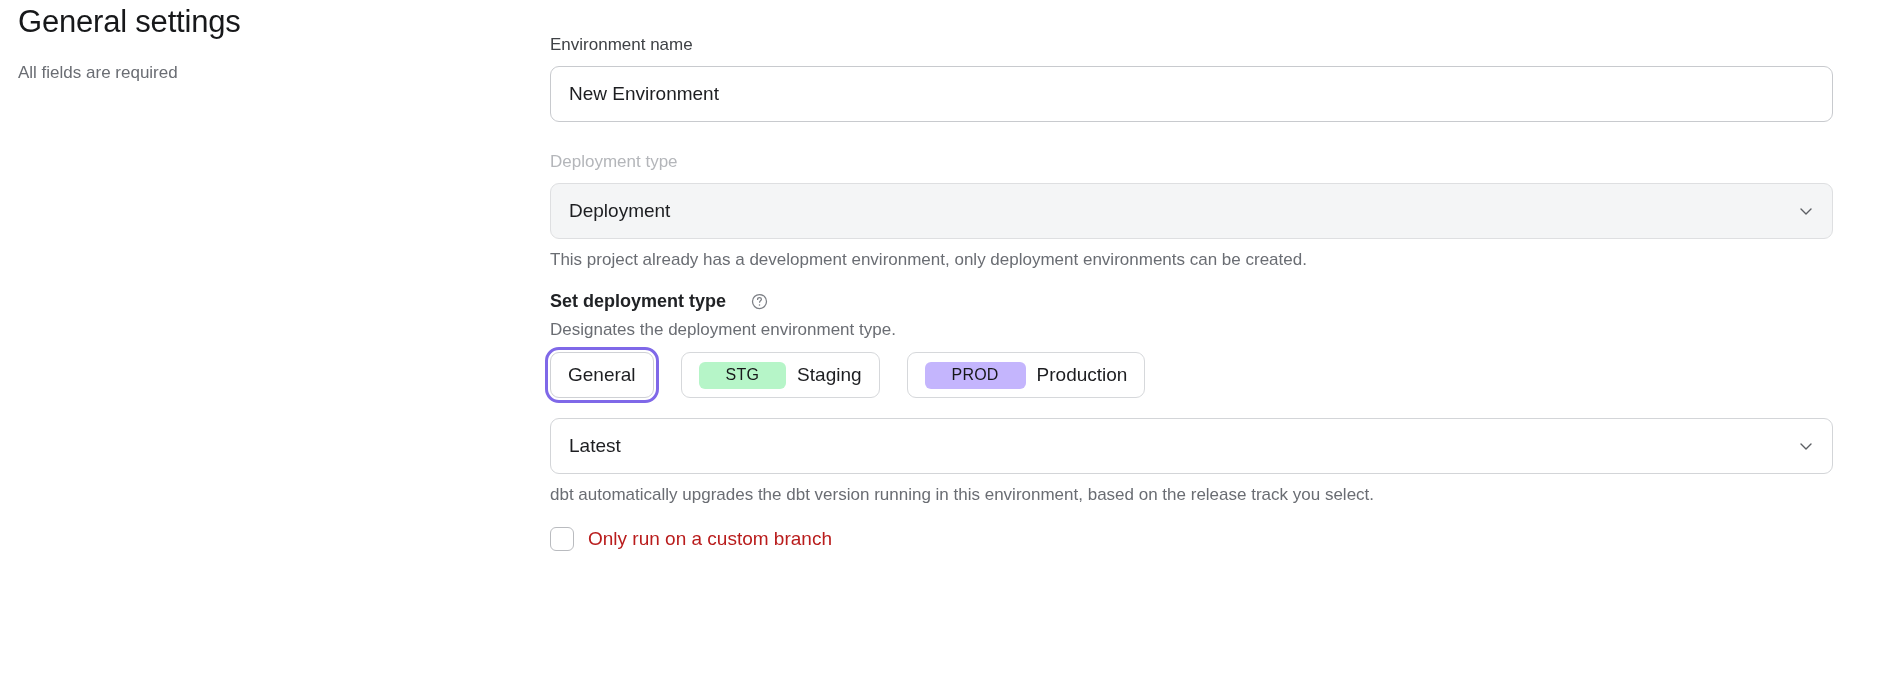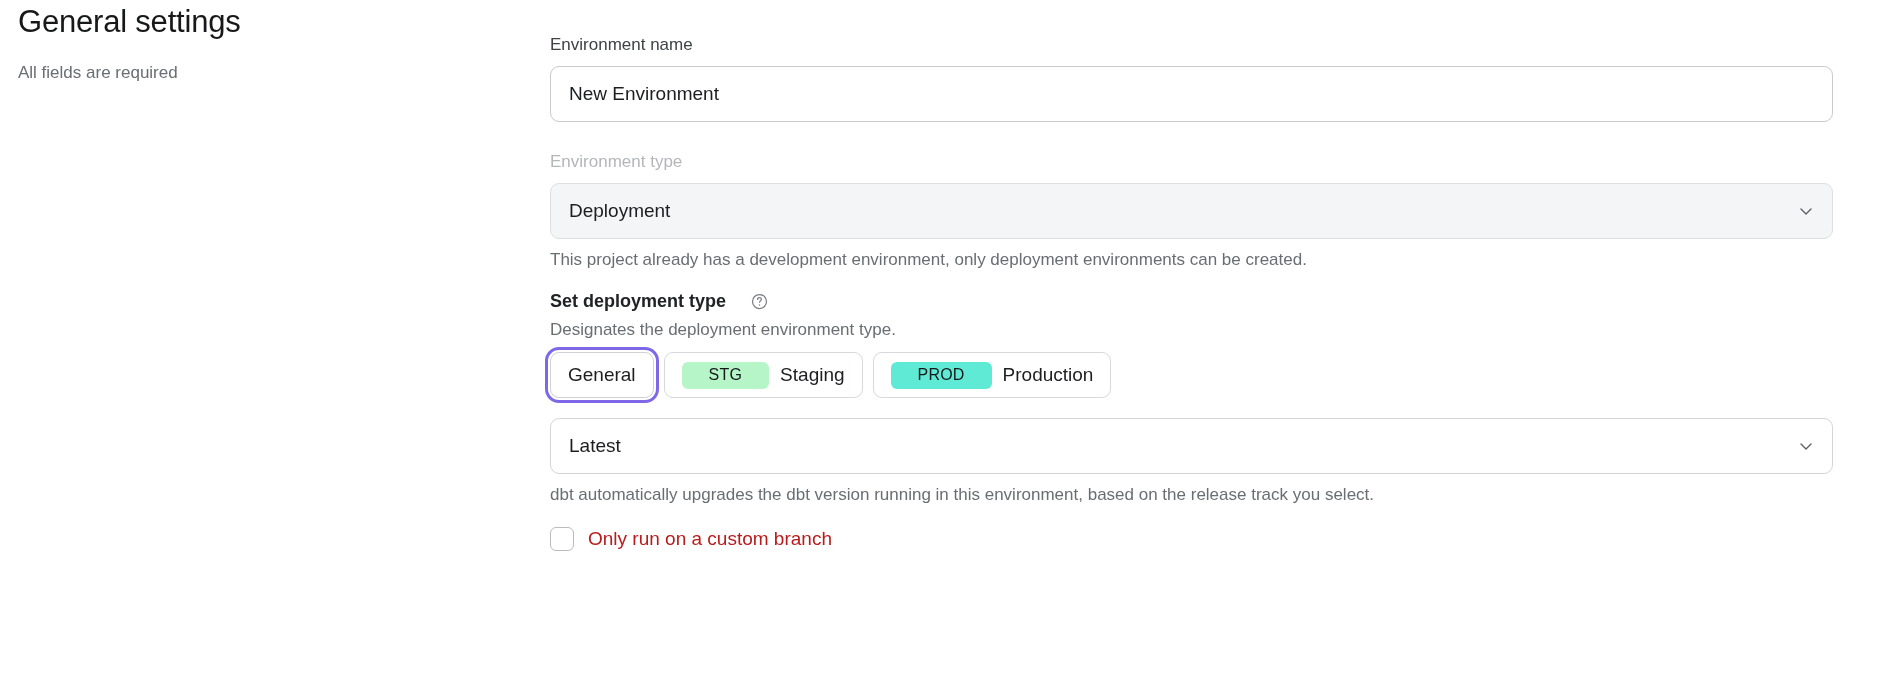--- a/index.html
+++ b/index.html
@@ -139,21 +139,21 @@
     font-size: 17px;
     line-height: 24px;
     color: #6a6d73;
     margin-bottom: 10px;
   }
 
   
   .toggle-row {
     display: flex;
     align-items: center;
-    gap: 10px;
+    gap: 27px;
   }
   .toggle-btn {
     box-sizing: border-box;
     height: 46px;
     border: 1px solid #d6d8db;
     border-radius: 9px;
     background: #ffffff;
     display: flex;
     align-items: center;
     gap: 11px;
@@ -173,21 +173,21 @@
     justify-content: center;
     height: 27px;
     padding: 0 27px;
     border-radius: 6px;
     font-size: 16px;
     font-weight: 400;
     letter-spacing: 0.2px;
     color: #17181a;
   }
   .tag-stg { background: #b6f5c8; }
-  .tag-prod { background: #5eead4; }
+  .tag-prod { background: #c4b5fd; }
 
   
   .checkbox-row {
     display: flex;
     align-items: center;
     gap: 14px;
   }
   .checkbox {
     box-sizing: border-box;
     width: 24px;
@@ -221,21 +221,21 @@
   <div class="right-col">
 
     <div>
       <div class="field-label">Environment name</div>
       <div class="text-input">
         <span>New Environment</span>
       </div>
     </div>
 
     <div class="mt-28">
-      <div class="field-label disabled">Environment type</div>
+      <div class="field-label disabled">Deployment type</div>
       <div class="select-box disabled">
         <span class="select-value">Deployment</span>
         <span class="chev">
           <svg viewBox="0 0 16 16" width="16" height="16" fill="none" stroke="currentColor" stroke-width="1.4" stroke-linecap="round" stroke-linejoin="round">
               <polyline points="3,6 8,11 13,6"></polyline>
             </svg>
         </span>
       </div>
       <div class="helper-text">This project already has a development environment, only deployment environments can be created.</div>
     </div>

